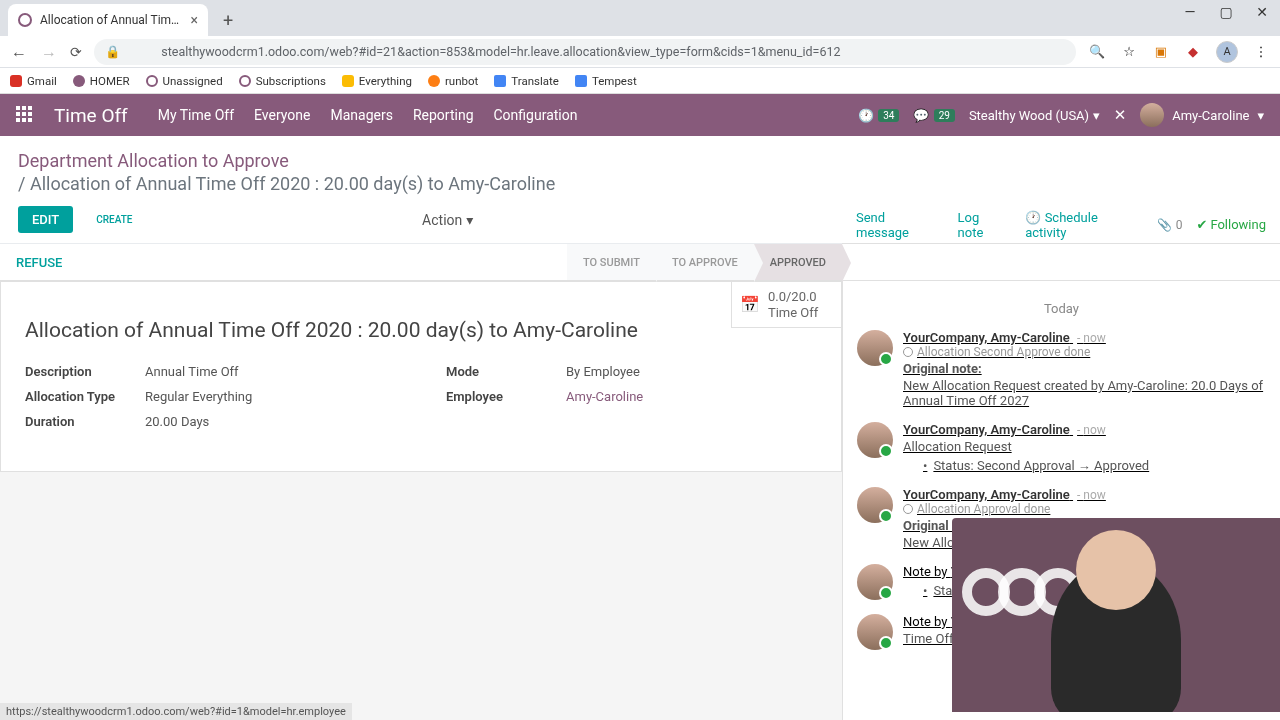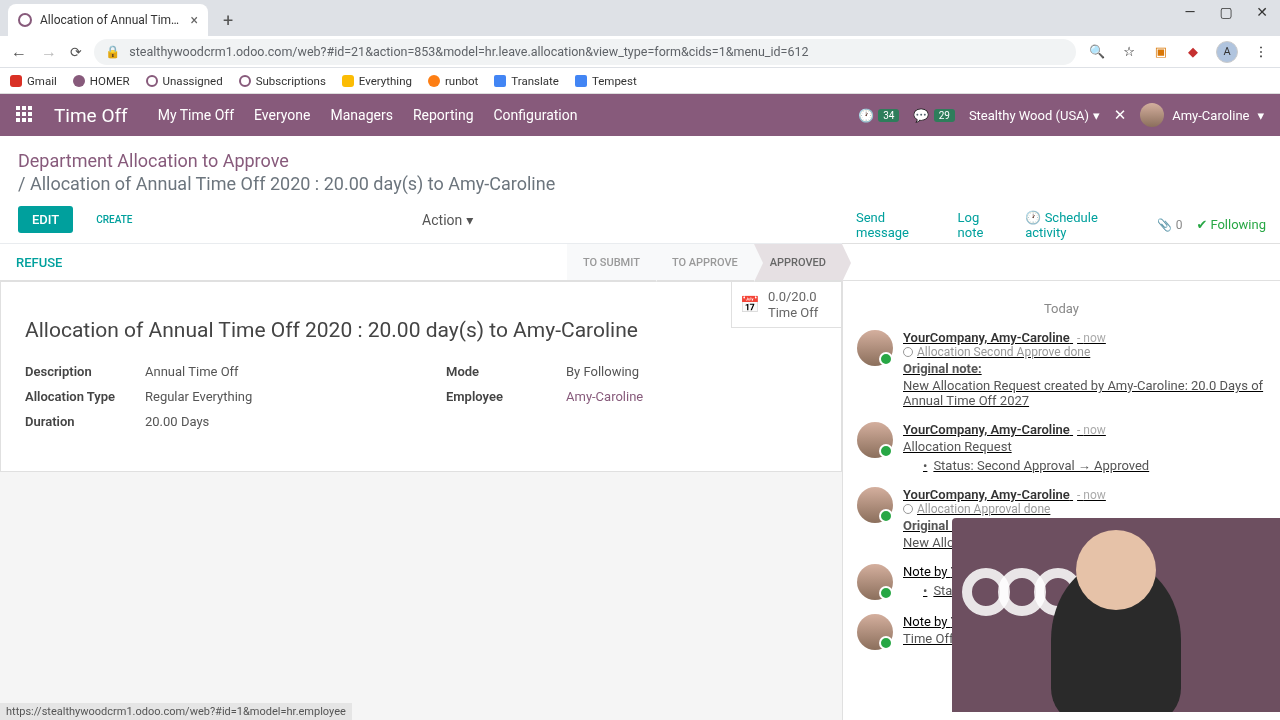--- a/index.html
+++ b/index.html
@@ -14,21 +14,21 @@
 .tab-close { font-size: 14px; color: #666; cursor: pointer; }
 .new-tab { width: 28px; height: 28px; display: flex; align-items: center; justify-content: center; color: #555; font-size: 18px; margin-left: 6px; margin-bottom: 2px; }
 .window-controls { position: absolute; top: 4px; right: 8px; display: flex; gap: 16px; font-size: 14px; color: #333; }
 .window-controls span { width: 20px; text-align: center; }
 
 .addr-bar { background: #fff; height: 32px; display: flex; align-items: center; padding: 0 10px; gap: 12px; border-bottom: 1px solid #dee1e6; }
 .nav-btn { font-size: 16px; color: #555; width: 18px; text-align: center; }
 .nav-btn.disabled { color: #bbb; }
 .refresh { font-size: 14px; color: #555; }
 .url-box { flex: 1; background: #f1f3f4; border-radius: 14px; height: 26px; display: flex; align-items: center; padding: 0 12px; font-size: 12.5px; color: #5f6368; gap: 8px; }
-.url-text { flex: 1; }
+.url-text { flex: 1; margin-left: 32px; }
 .addr-icons { display: flex; align-items: center; gap: 14px; font-size: 14px; }
 .addr-icons .ci { width: 18px; height: 18px; display: inline-flex; align-items: center; justify-content: center; font-size: 13px; }
 .avatar-sm { width: 22px; height: 22px; border-radius: 50%; background: #b0c4de; border: 1px solid #ccc; display: inline-flex; align-items: center; justify-content: center; font-size: 11px; color: #333; }
 
 .bookmarks { background: #fff; height: 26px; display: flex; align-items: center; padding: 0 10px; gap: 16px; font-size: 11.5px; color: #333; border-bottom: 1px solid #ddd; }
 .bm { display: flex; align-items: center; gap: 5px; }
 .bm-dot { width: 12px; height: 12px; border-radius: 3px; display: inline-block; }
 .bm-m { background: #d93025; }
 .bm-homer { width: 12px; height: 12px; border-radius: 50%; background: #875a7b; }
 .bm-unassigned, .bm-subs { width: 12px; height: 12px; border-radius: 50%; border: 2px solid #875a7b; }
@@ -297,21 +297,21 @@
                 <div class="form-value">Regular Everything</div>
               </div>
             <div class="form-row">
                 <div class="form-label">Duration</div>
                 <div class="form-value">20.00   Days</div>
               </div>
           </div>
           <div class="form-col">
             <div class="form-row">
                 <div class="form-label">Mode</div>
-                <div class="form-value">By Following</div>
+                <div class="form-value">By Employee</div>
               </div>
             <div class="form-row">
                 <div class="form-label">Employee</div>
                 <div class="form-value link">Amy-Caroline</div>
               </div>
           </div>
         </div>
       </div>
     </div>
   </div>

